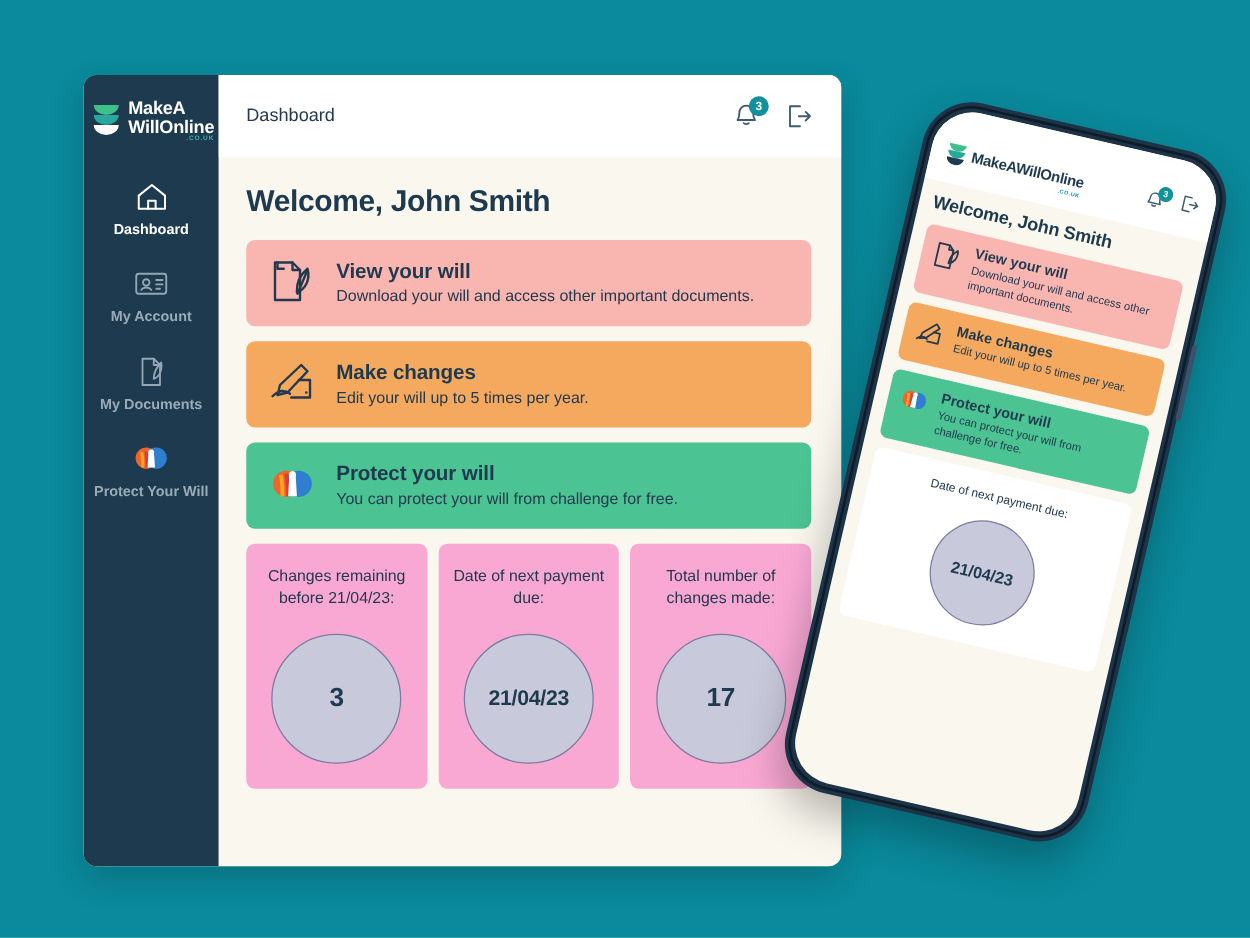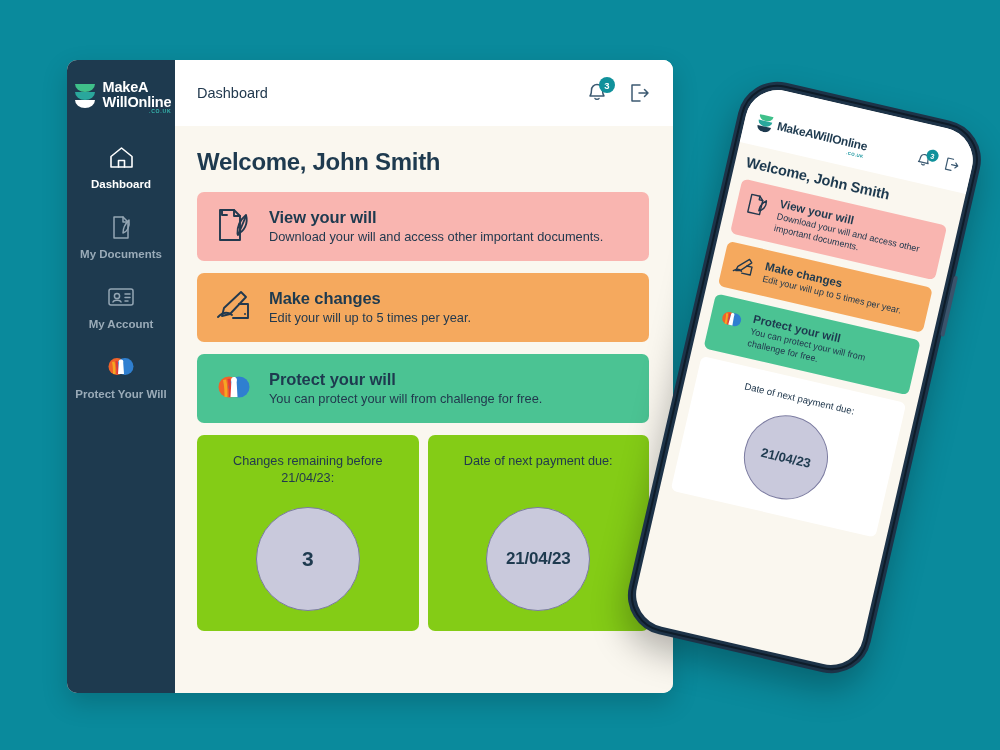--- a/index.html
+++ b/index.html
@@ -67,21 +67,21 @@
   .ac-pink  { background: #f9b5b0; }
   .ac-orange{ background: #f5a95e; }
   .ac-green { background: #4bc393; }
   .ac-icon { width: 38px; flex: 0 0 38px; display:flex; align-items:center; justify-content:center; }
   .ac-body { min-width: 0; }
   .ac-title { font-size: 16.5px; font-weight: 700; color: #1e3a4f; line-height: 22px; letter-spacing:-.1px; }
   .ac-sub { font-size: 12.8px; color: #22394e; line-height: 18px; }
 
   .stats { display: flex; gap: 9px; margin-top: 10px; }
   .stat-card {
-    flex: 1; background: #84cc16; border-radius: 7px; padding: 18px 8px 20px;
+    flex: 1; background: #f9a8d4; border-radius: 7px; padding: 18px 8px 20px;
     display: flex; flex-direction: column; align-items: center; min-height: 196px;
   }
   .stat-label { font-size: 12.7px; color: #22394e; text-align: center; line-height: 17px; font-weight: 500; }
   .circle {
     margin-top: auto; width: 104px; height: 104px; border-radius: 50%;
     background: #c9c9dc; border: 1.4px solid #7b7ba0;
     display: flex; align-items: center; justify-content: center;
   }
   .circle-val { font-size: 21px; font-weight: 700; color: #1e3a4f; letter-spacing: -.2px; }
   .circle-val.small { font-size: 17px; }
@@ -174,39 +174,39 @@
               <path d="M3 11.5 L13.5 3 L24 11.5 V22 H3 Z"></path>
               <path d="M10.5 22 V15.5 H16.5 V22"></path>
             </svg>
           </span>
           <span class="nav-label">Dashboard</span>
         </a>
 
 
         <a class="nav-item">
           <span class="nav-icon">
-            <svg width="26" height="27" viewBox="0 0 26 27" fill="none" stroke="#94a6b4" stroke-width="1.5" stroke-linejoin="round" stroke-linecap="round">
-              <path d="M6 3 H15 L20 8 V24 H6 Z"></path>
-              <path d="M15 3 V8 H20"></path>
-              <path d="M21 6 C17 10 15 15 15 19 C19 18 22 13 21 6 Z"></path>
-            </svg>
-          </span>
-          <span class="nav-label">My Documents</span>
-        </a>
-
-        <a class="nav-item">
-          <span class="nav-icon">
             <svg width="30" height="24" viewBox="0 0 30 24" fill="none" stroke="#94a6b4" stroke-width="1.5" stroke-linejoin="round" stroke-linecap="round">
               <rect x="3" y="4" width="24" height="16" rx="2"></rect>
               <circle cx="11" cy="11" r="2.6"></circle>
               <path d="M7 17 C8 14.5 14 14.5 15 17"></path>
               <path d="M19 9 H24 M19 12.5 H24 M19 16 H22"></path>
             </svg>
           </span>
           <span class="nav-label">My Account</span>
+        </a>
+
+        <a class="nav-item">
+          <span class="nav-icon">
+            <svg width="26" height="27" viewBox="0 0 26 27" fill="none" stroke="#94a6b4" stroke-width="1.5" stroke-linejoin="round" stroke-linecap="round">
+              <path d="M6 3 H15 L20 8 V24 H6 Z"></path>
+              <path d="M15 3 V8 H20"></path>
+              <path d="M21 6 C17 10 15 15 15 19 C19 18 22 13 21 6 Z"></path>
+            </svg>
+          </span>
+          <span class="nav-label">My Documents</span>
         </a>
 
 
         <a class="nav-item">
           <span class="nav-icon">
             <svg width="30" height="28" viewBox="0 0 30 28">
               <circle cx="11" cy="13.5" r="8.5" fill="#f0632a"></circle>
               <circle cx="19" cy="13.5" r="8.5" fill="#2f7fd0"></circle>
               <path d="M6 9 C7 14 7 18 7 21 L9.5 21 C9.5 17 9.5 13 8.5 8.5 Z" fill="#f5a623"></path>
               <path d="M9.5 8 C10.5 13 10.5 17 10.5 21 L13 21 C13 17 12.5 12.5 11.5 7.8 Z" fill="#e03a3a"></path>
@@ -302,20 +302,26 @@
             </div>
           </div>
 
           <div class="stat-card">
             <div class="stat-label">Date of next payment due:</div>
             <div class="circle">
               <span class="circle-val small">21/04/23</span>
             </div>
           </div>
 
+          <div class="stat-card">
+            <div class="stat-label">Total number of changes made:</div>
+            <div class="circle">
+              <span class="circle-val">17</span>
+            </div>
+          </div>
 
         </div>
       </div>
     </div>
   </div>
 
   <div class="phone-wrap">
     <div class="phone-body">
       <div class="phone-edge"></div>
       <div class="side-btn"></div>

